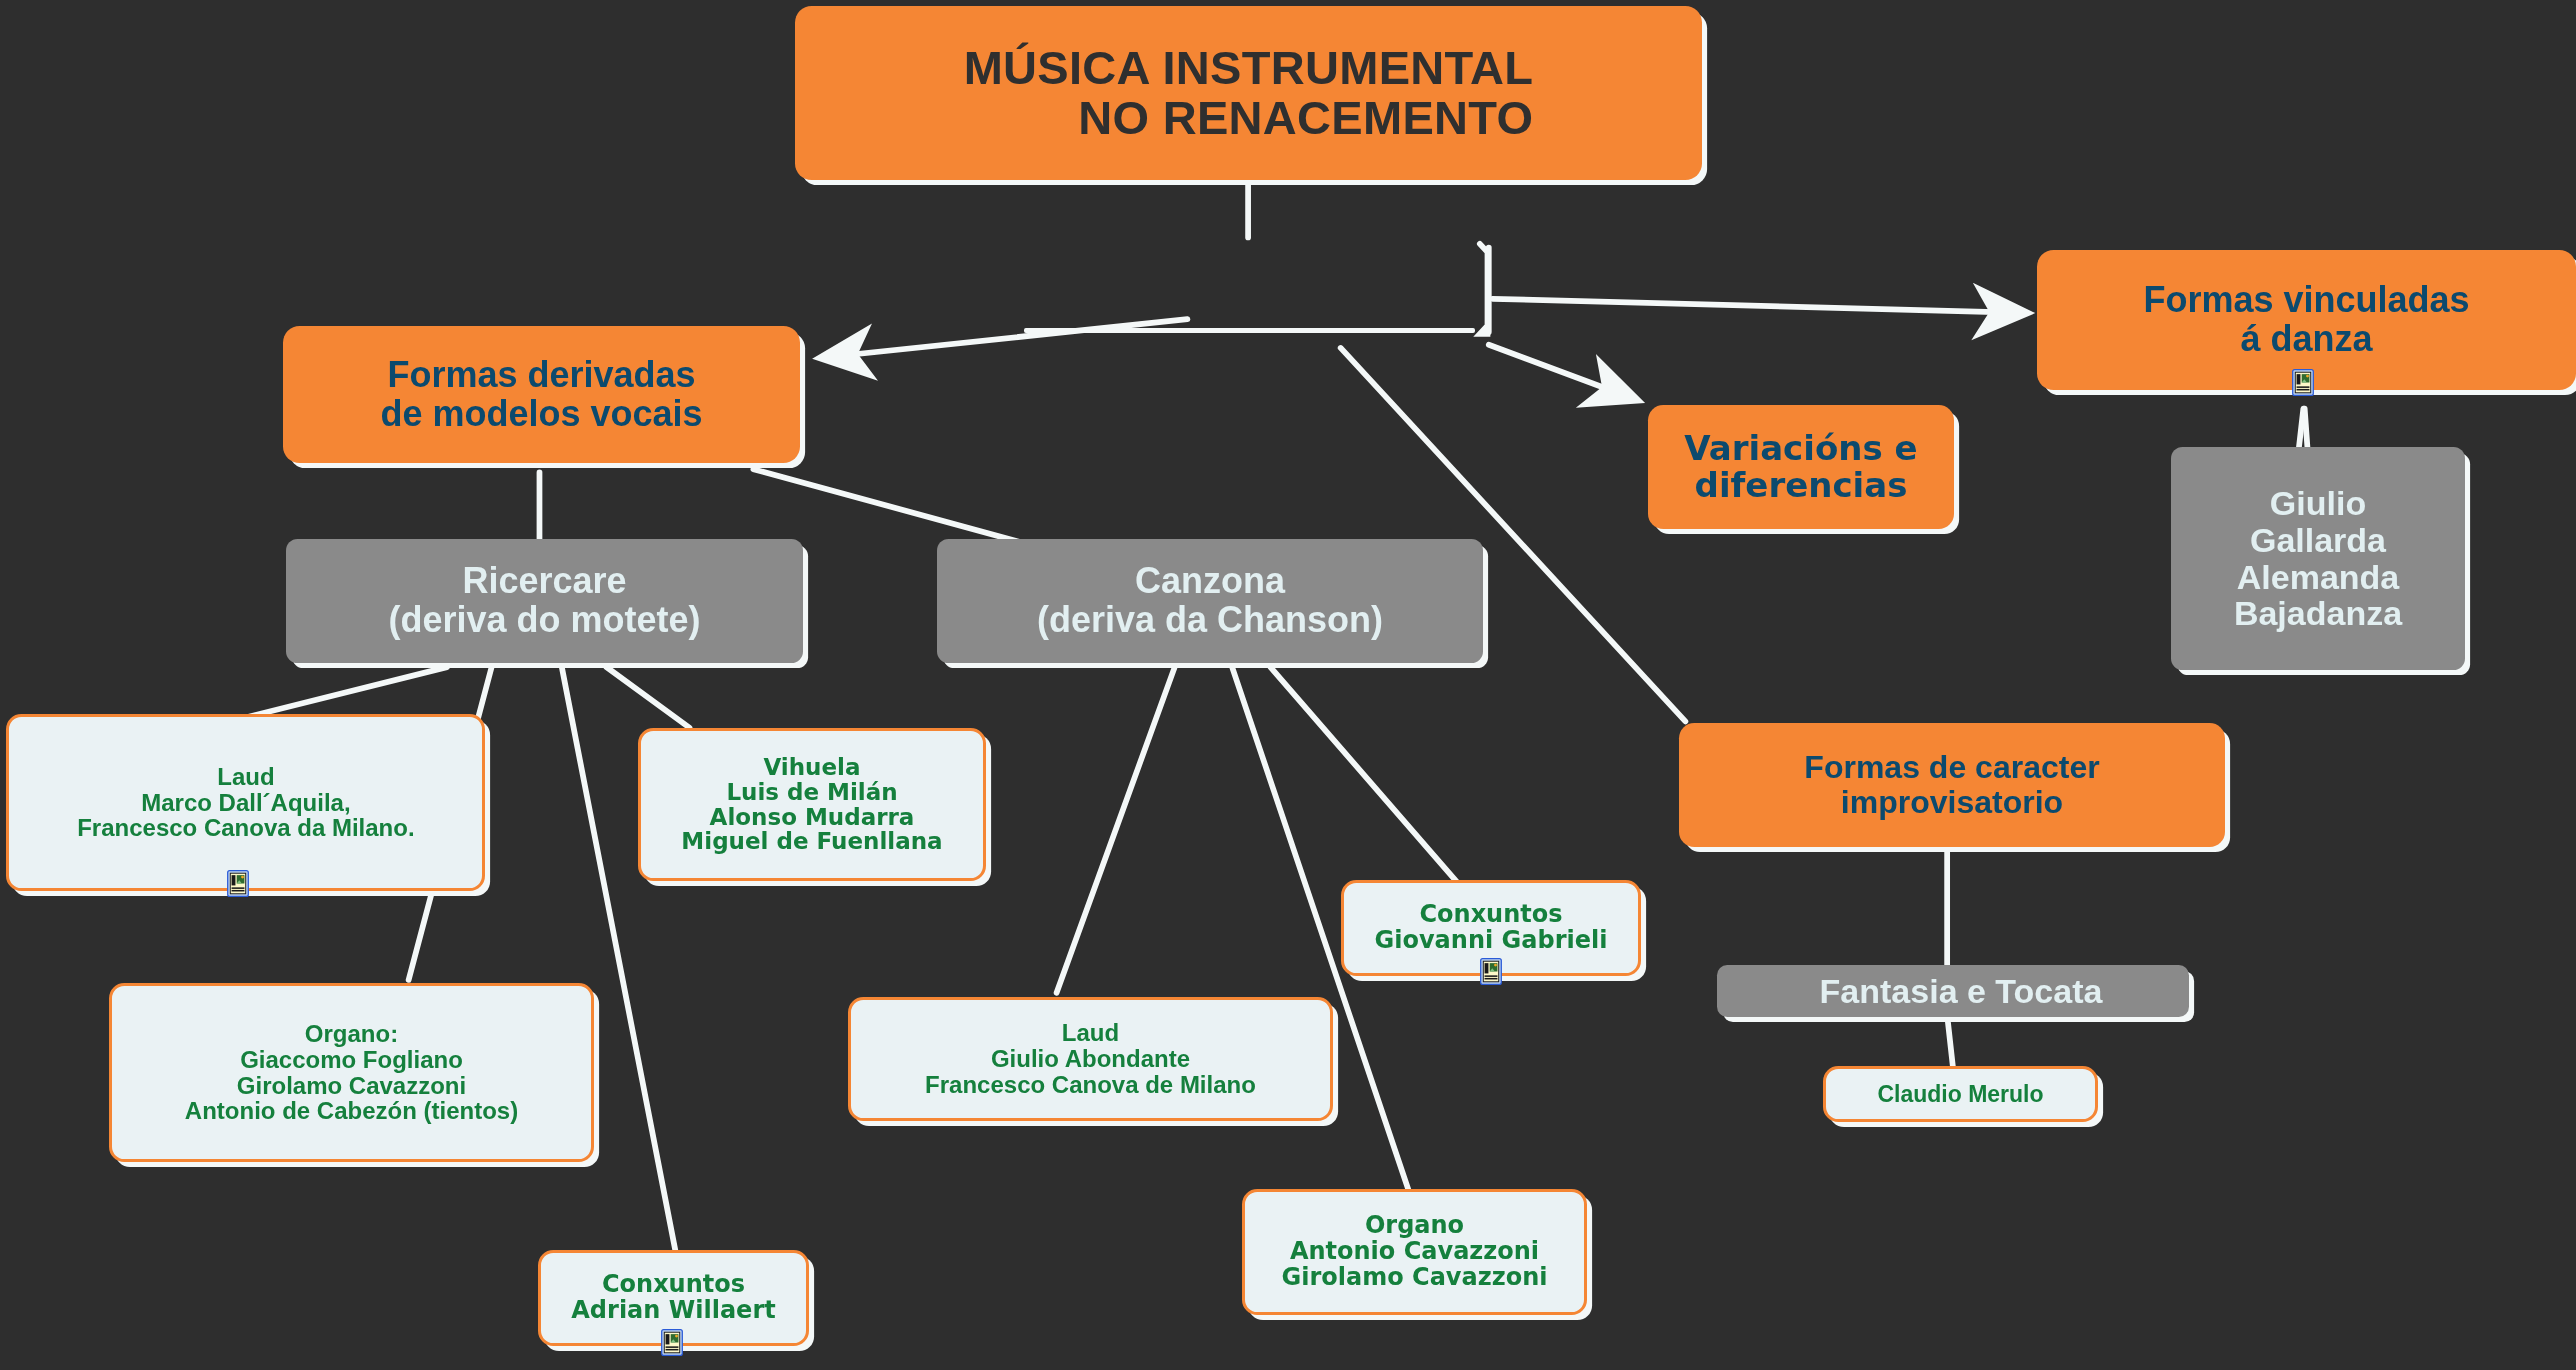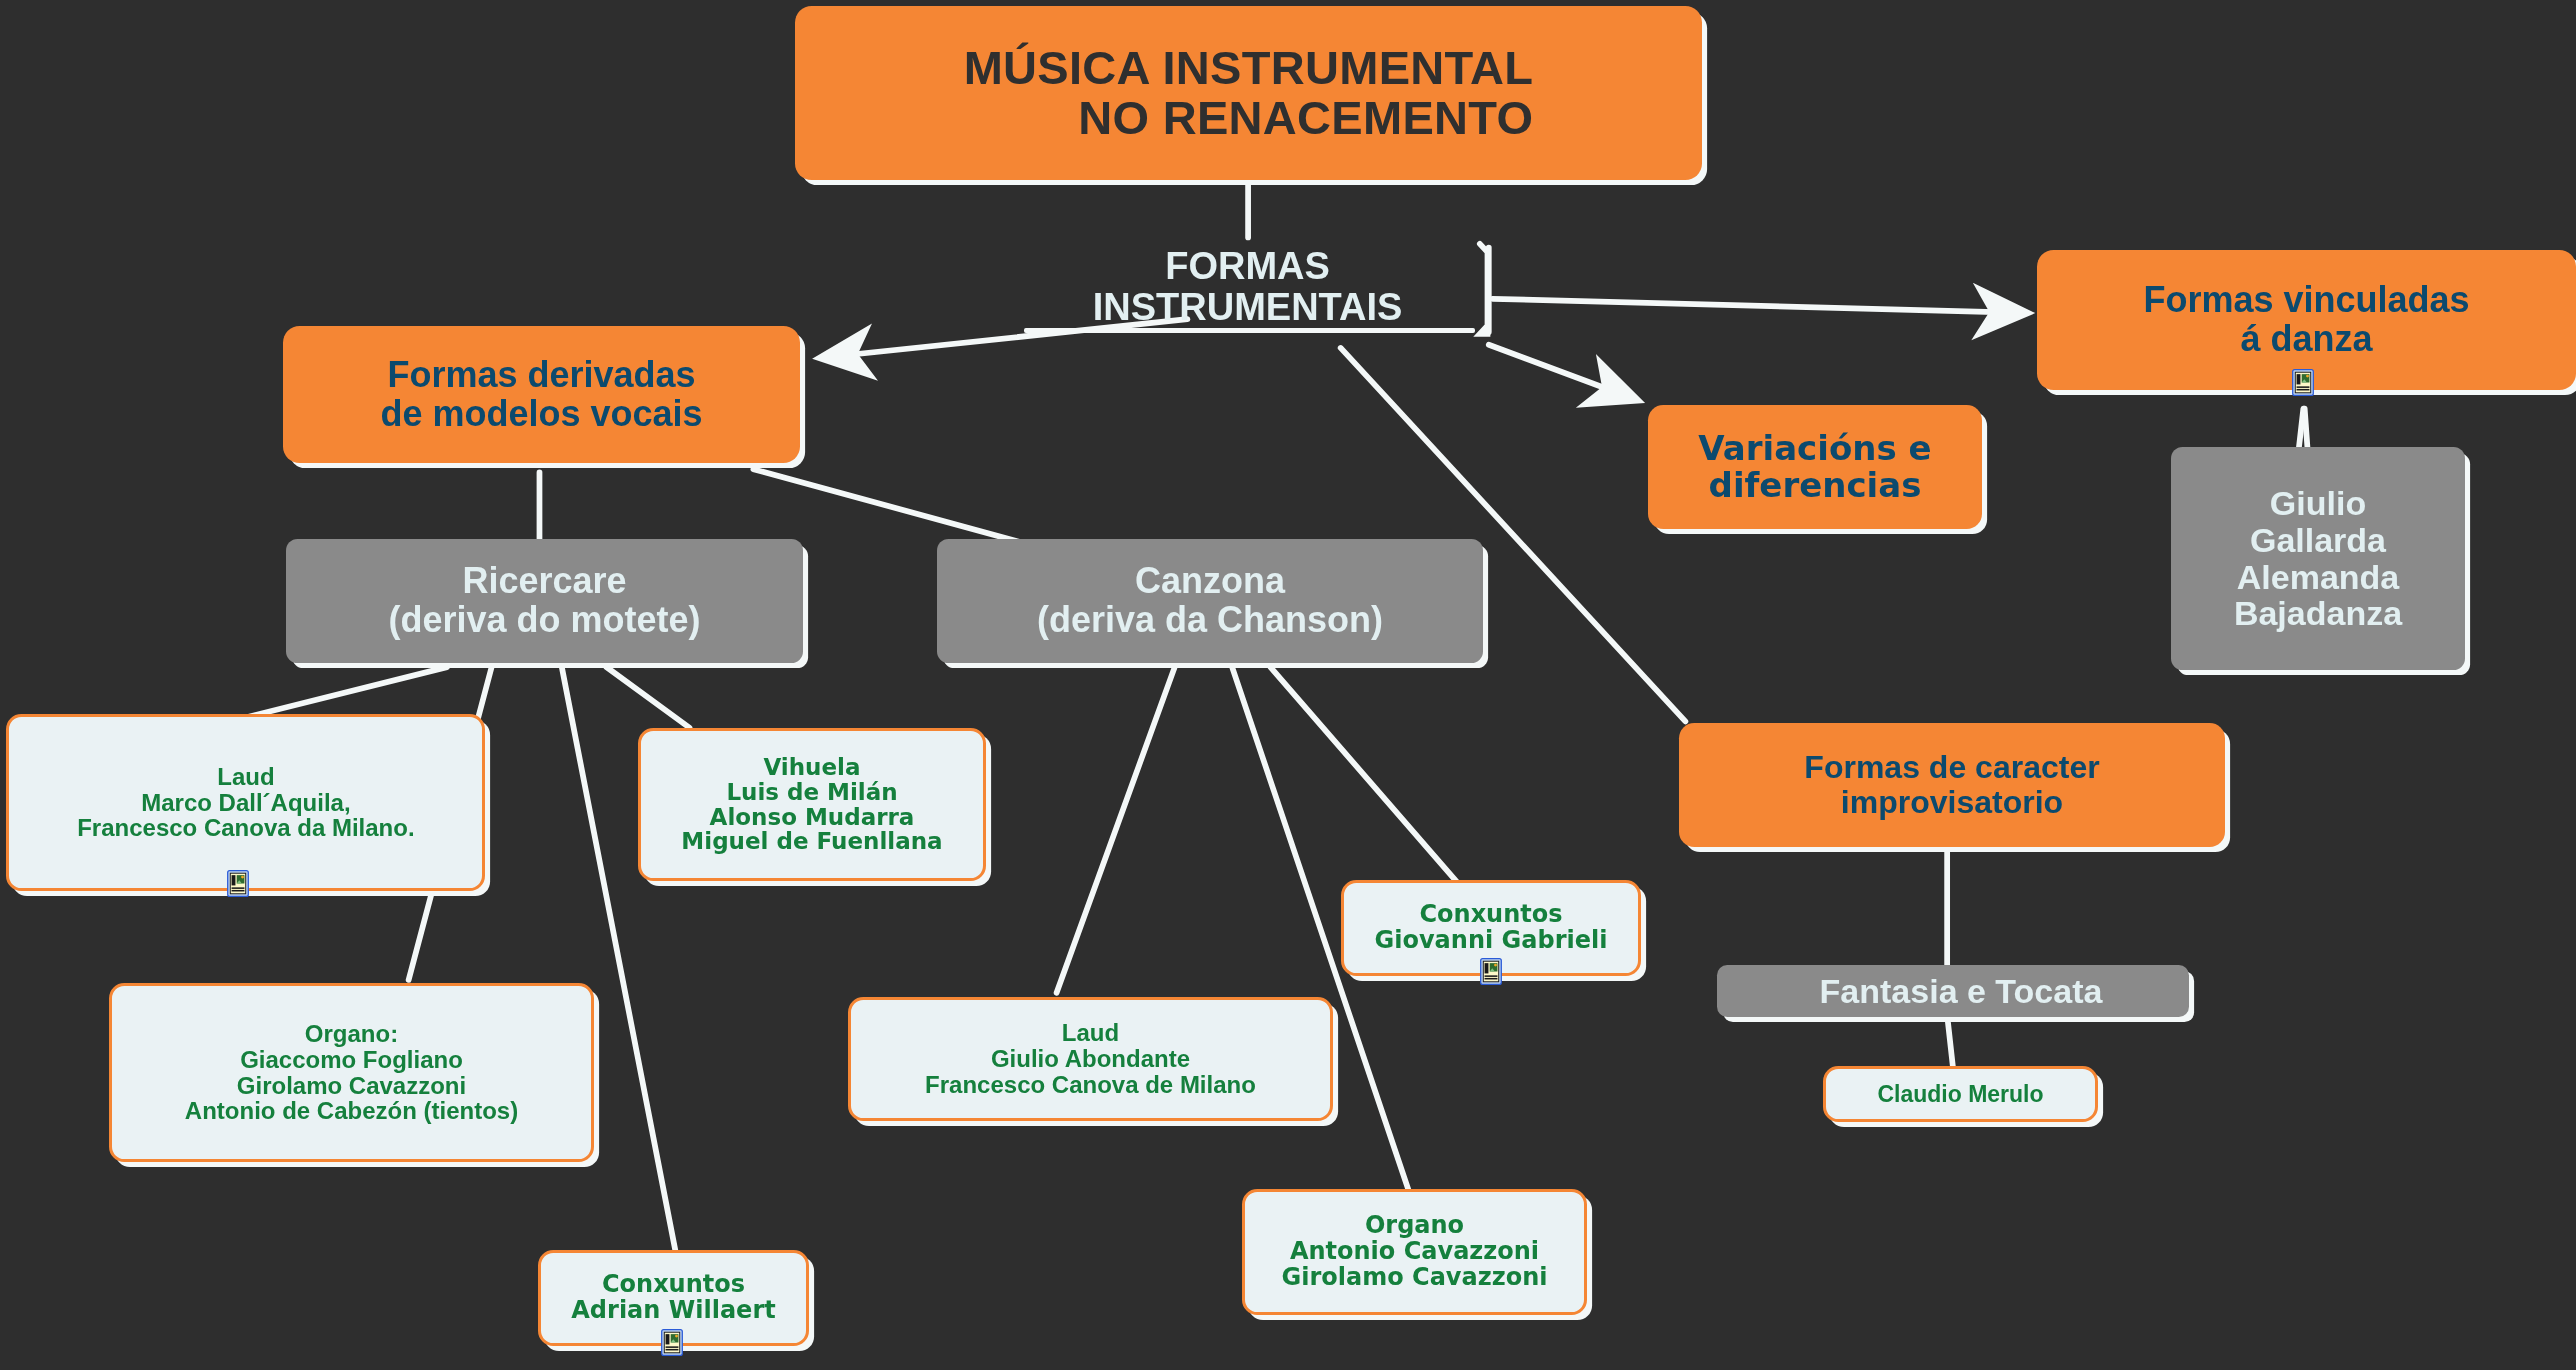--- a/index.html
+++ b/index.html
@@ -135,29 +135,27 @@
       <path d="M3050,1325 L3050,1530"></path>
 
       <path d="M3050,1590 L3060,1680"></path>
     </g>
   </svg>
 
   <div class="node n-title fam-lib" style="left:795px; top:6.4px; width:907px; height:174px;text-align:right;">MÚSICA INSTRUMENTAL
 NO RENACEMENTO</div>
 
   <div class="node n-plain fam-lib" style="left:1021px; top:236px; width:453px; height:102px; font-size:38px;">
-    <span>FORMAS
-INSTRUMENTAIS</span>
     <span class="underline"></span>
   </div>
 
   <div class="node n-orange fam-lib" style="left:283px; top:326px; width:517px; height:137px; font-size:36px; border-radius:16.6px;">Formas derivadas
 de modelos vocais</div>
 
-  <div class="node n-orange fam-dv" style="left:1648px; top:405px; width:334px; height:124px; font-size:34px; border-radius:15.3px;">Variacións e
+  <div class="node n-orange fam-dv" style="left:1648px; top:405px; width:306px; height:124px; font-size:34px; border-radius:15.3px;">Variacións e
 diferencias</div>
 
   <div class="node n-orange fam-lib" style="left:2037px; top:250px; width:539px; height:140px; font-size:36px; border-radius:16.6px;">Formas vinculadas
 á danza</div>
   <span class="note-icon" style="left:2292px; top:369px;">
     <svg viewBox="0 0 34 42" xmlns="http://www.w3.org/2000/svg">
       <rect x="1" y="1" width="32" height="40" rx="3" fill="#bcd2ef" stroke="#2a5bd7" stroke-width="2"></rect>
       <rect x="5" y="5" width="24" height="32" fill="#fdf8c8" stroke="#1a1a1a" stroke-width="1.5"></rect>
       <rect x="7" y="8" width="6" height="16" fill="#1a1a1a"></rect>
       <rect x="15" y="8" width="12" height="13" fill="#2f6b2f"></rect>

